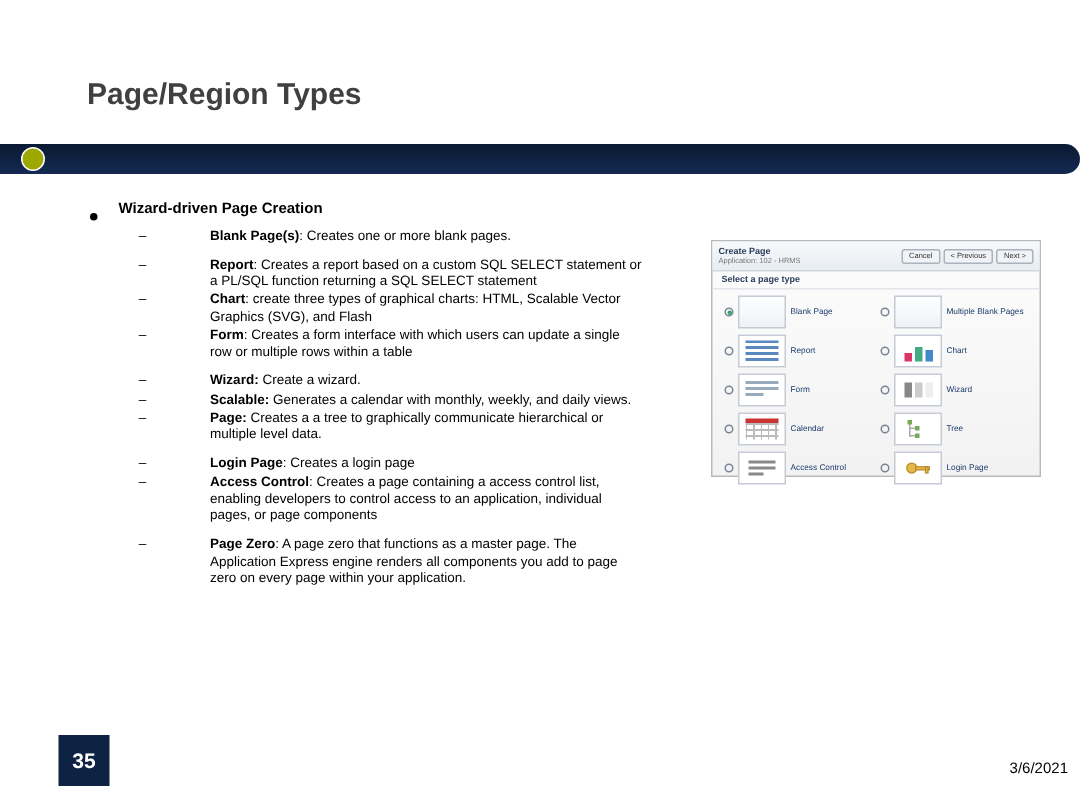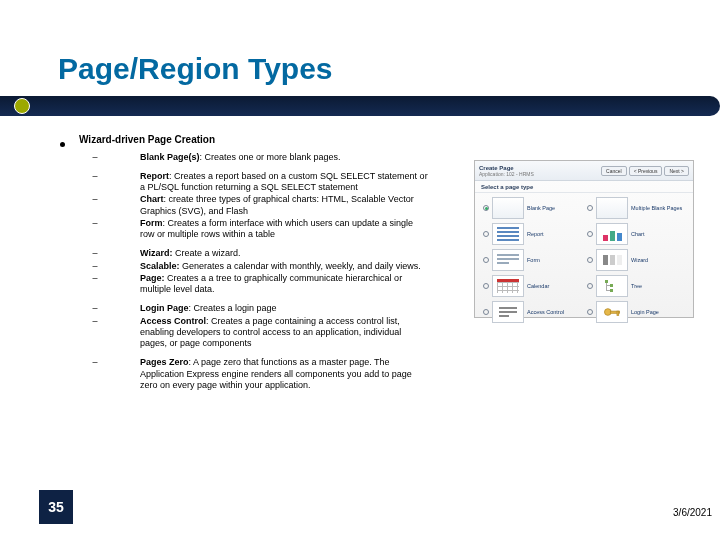--- a/index.html
+++ b/index.html
@@ -8,23 +8,23 @@
     height: 540px;
     background: #fff;
     font-family: Arial, sans-serif;
     position: relative;
     overflow: hidden;
   }
   .title {
     position: absolute;
     top: 52px;
     left: 58px;
-    font-size: 30px;
+    font-size: 20px;
     font-weight: bold;
-    color: #0369a1;
+    color: #404040;
   }
   .title-band {
     position: absolute;
     top: 96px;
     left: 0;
     width: 720px;
     height: 20px;
     background: linear-gradient(to bottom, #0b1a33, #142a52);
     border-radius: 0 10px 10px 0;
   }
@@ -253,21 +253,21 @@
           <span class="body"><span class="lead">Login Page</span>: Creates a login page</span>
         </div>
         <div class="sub">
           <span class="dash">–</span>
           <span class="body"><span class="lead">Access Control</span>: Creates a page containing a access control list, enabling developers to control access to an application, individual pages, or page components</span>
         </div>
       </div>
       <div class="group">
         <div class="sub">
           <span class="dash">–</span>
-          <span class="body"><span class="lead">Pages Zero</span>: A page zero that functions as a master page. The Application Express engine renders all components you add to page zero on every page within your application.</span>
+          <span class="body"><span class="lead">Page Zero</span>: A page zero that functions as a master page. The Application Express engine renders all components you add to page zero on every page within your application.</span>
         </div>
       </div>
     </div>
 </div>
 
 <div class="thumb">
   <div class="thumb-header">
     <div>
       <div class="t1">Create Page</div>
       <div style="font-size:5px;color:#777;">Application: 102 - HRMS</div>

